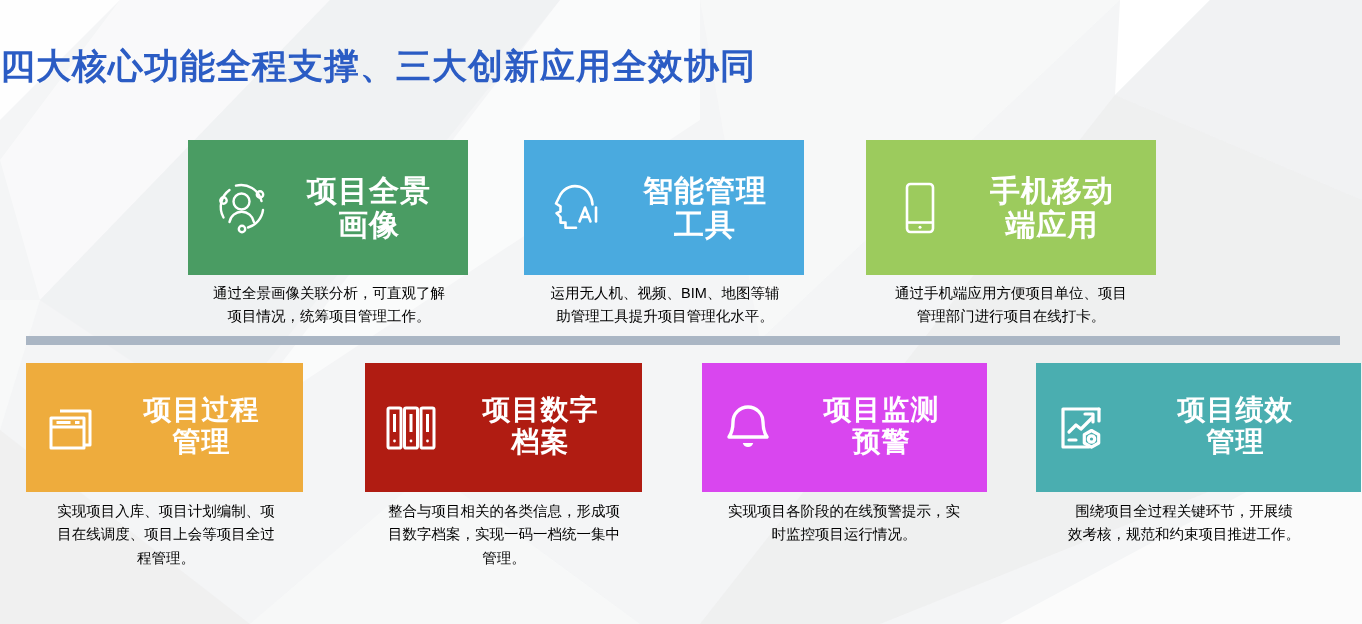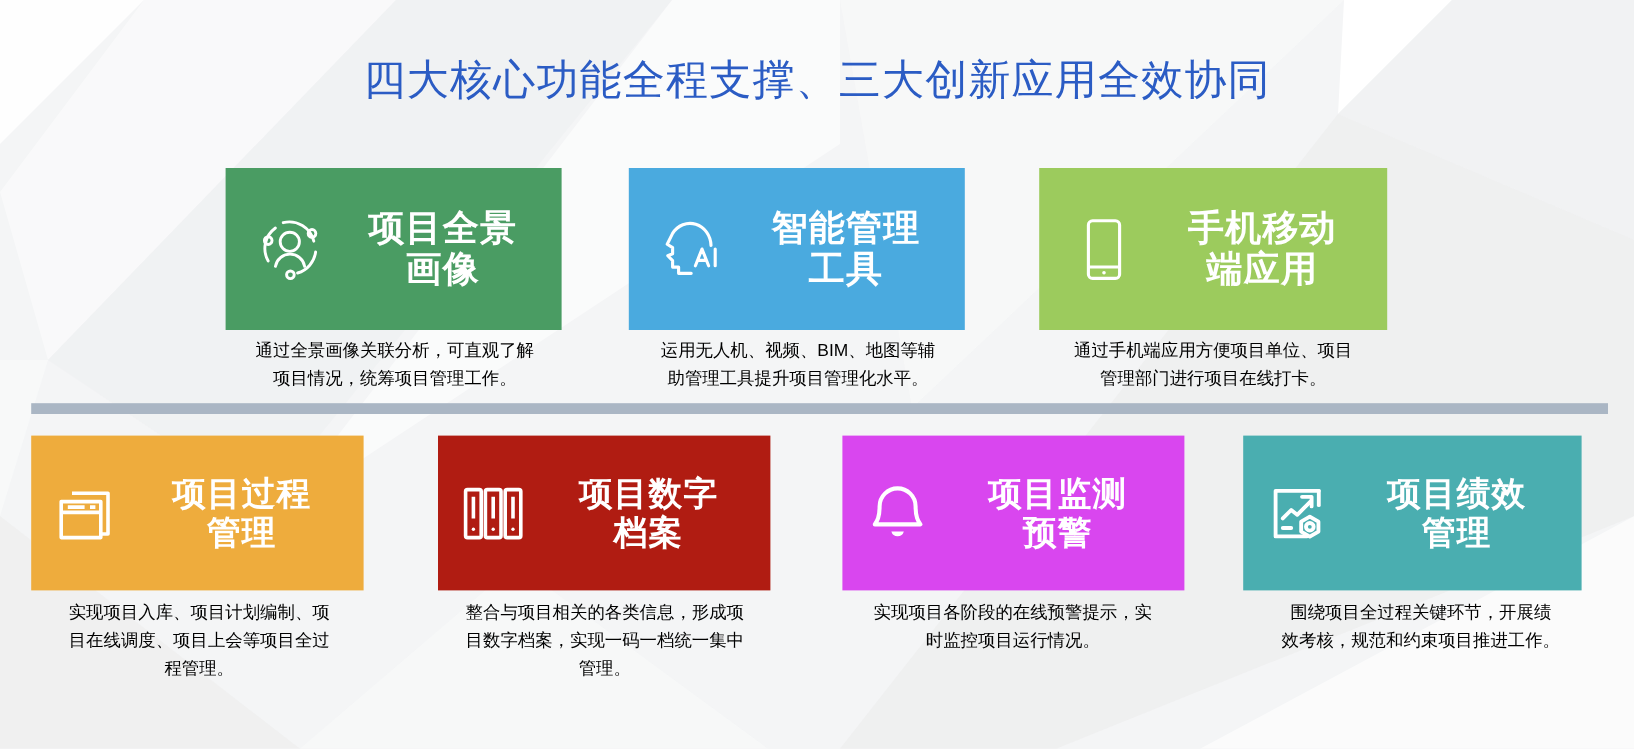--- a/index.html
+++ b/index.html
@@ -8,22 +8,21 @@
     background:#f4f5f6;
     font-family:"Liberation Sans","DejaVu Sans",sans-serif;
     position:relative;
   }
   #bg-texture{position:absolute;inset:0;z-index:0;pointer-events:none;}
 
   #stage{position:absolute;inset:0;z-index:1;}
 
   #page-title{
     position:absolute;left:0;right:0;top:43px;
-    text-align:center;
-    font-size:35px;font-weight:normal;
+    font-size:35px;font-weight:bold;
     letter-spacing:1px;
     color:#2b5cc4;
     white-space:nowrap;
   }
 
   .card{position:absolute;display:flex;align-items:center;box-sizing:border-box;}
   .card .icon-wrap{
     flex:0 0 auto;display:flex;align-items:center;justify-content:center;
   }
   .card .card-title{
@@ -41,21 +40,21 @@
     text-align:center;
     white-space:pre-line;
   }
 
   
   .r1{height:135px;}
   .r1 .card-title{font-size:30px;padding-right:14px;}
   .r1 .icon-wrap{width:84px;margin-left:12px;}
 
   
-  .r2{height:129px;}
+  .r2{height:129px;font-family:Liberation Mono, monospace;}
   .r2 .card-title{font-size:28px;padding-right:10px;}
   .r2 .icon-wrap{width:76px;margin-left:8px;}
 
   #divider{
     position:absolute;
     left:26px;top:336px;width:1314px;height:9px;
     background:#aab6c4;
   }
 
   .ico{display:block;}
@@ -185,21 +184,21 @@
           <path d="M23.8 44 a5.4 5.4 0 0 0 10.4 0 z" fill="#ffffff" stroke="none"></path>
         </g>
       </svg>
     </div>
     <div class="card-title">项目监测
 预警</div>
   </div>
   <div class="caption" style="left:694px;top:500px;width:300px;">实现项目各阶段的在线预警提示，实
 时监控项目运行情况。</div>
 
-  <div class="card r2" style="left: 1036px; top: 363px; width: 282px; background: rgb(74, 174, 176);">
+  <div class="card r2" style="left: 1036px; top: 363px; width: 325px; background: rgb(74, 174, 176);">
     <div class="icon-wrap">
       <svg class="ico" width="58" height="58" viewBox="0 0 58 58">
         <g fill="none" stroke="#ffffff" stroke-width="3.2" stroke-linejoin="round" stroke-linecap="round">
           <path d="M46 10 H10 v38 h26"></path>
           <path d="M46 22 v-12"></path>
           <path d="M16 33 l7 -7 l5 4 l11 -11"></path>
           <path d="M32 15 h8 v8"></path>
           <path d="M16 41 h7"></path>
           <path d="M38.5 31.5 l7.2 4.2 v8.3 l-7.2 4.2 l-7.2 -4.2 v-8.3 z"></path>
           <circle cx="38.5" cy="40" r="3.2"></circle>

